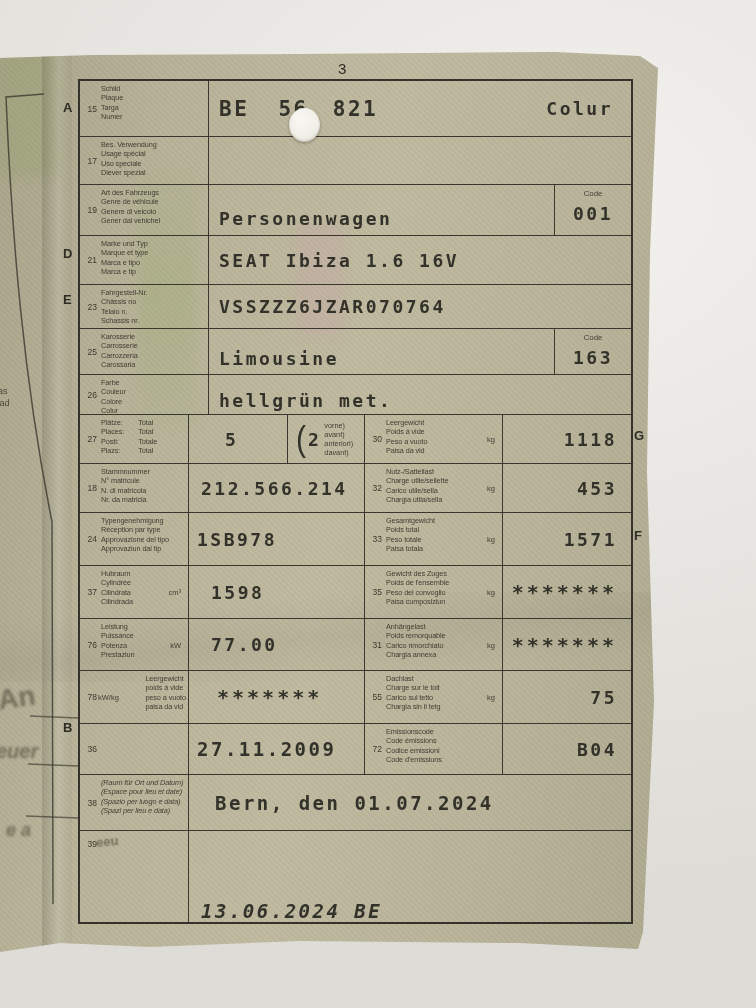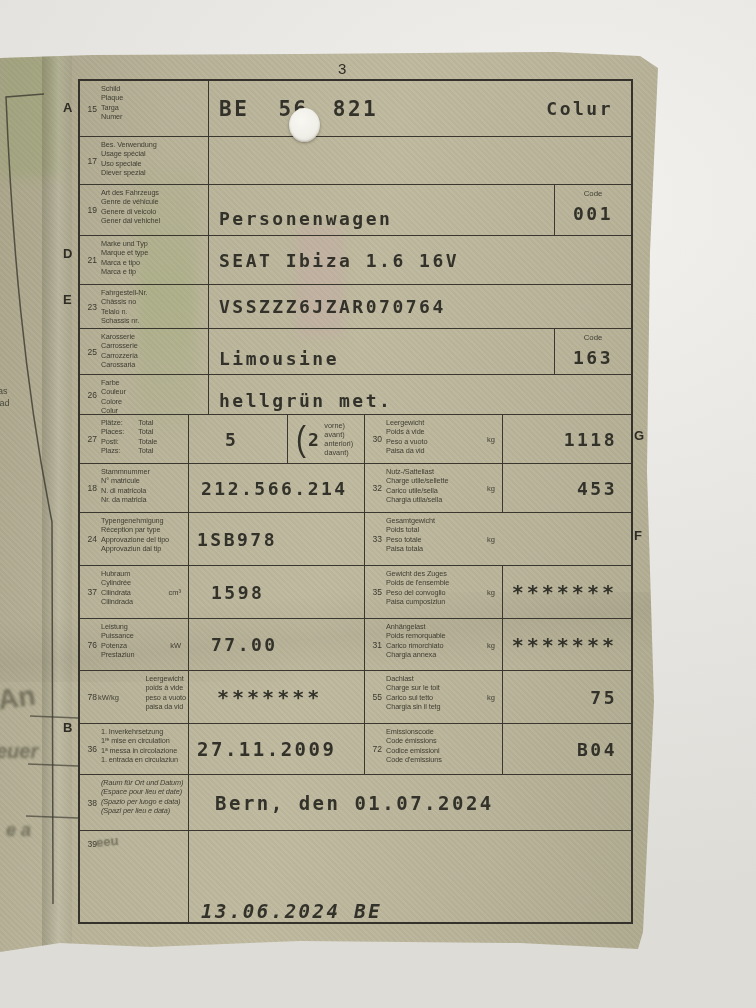--- a/index.html
+++ b/index.html
@@ -302,20 +302,23 @@
       <div class="c numlab" style="width:138px;">
         <span class="num">33</span>
         <div class="labs">
           <span>Gesamtgewicht</span>
           <span>Poids total</span>
           <span>Peso totale</span>
           <span>Paisa totala</span>
         </div>
         <span class="unit">kg</span>
       </div>
+      <div class="c valR">
+          <span class="v">1571</span>
+        </div>
     </div>
 
     <div class="row" style="height:52px;">
       <div class="c numlab sm">
         <span class="num">37</span>
         <div class="labs">
           <span>Hubraum</span>
           <span>Cylindrée</span>
           <span>Cilindrata</span>
           <span>Cilindrada</span>
@@ -394,26 +397,20 @@
         <span class="unit">kg</span>
       </div>
       <div class="c valR">
           <span class="v">75</span>
         </div>
     </div>
 
     <div class="row" style="height:50px;">
       <div class="c numlab sm">
         <span class="num">36</span>
-        <div class="labs">
-          <span>1. Inverkehrsetzung</span>
-          <span>1ʳᵉ mise en circulation</span>
-          <span>1ᵃ messa in circolazione</span>
-          <span>1. entrada en circulaziun</span>
-        </div>
       </div>
       <div class="c" style="width:176px;display:flex;align-items:center;padding-left:8px;">
         <span class="v" style="font-size:19px;">27.11.2009</span>
       </div>
       <div class="c numlab" style="width:138px;">
         <span class="num">72</span>
         <div class="labs">
           <span>Emissionscode</span>
           <span>Code émissions</span>
           <span>Codice emissioni</span>

